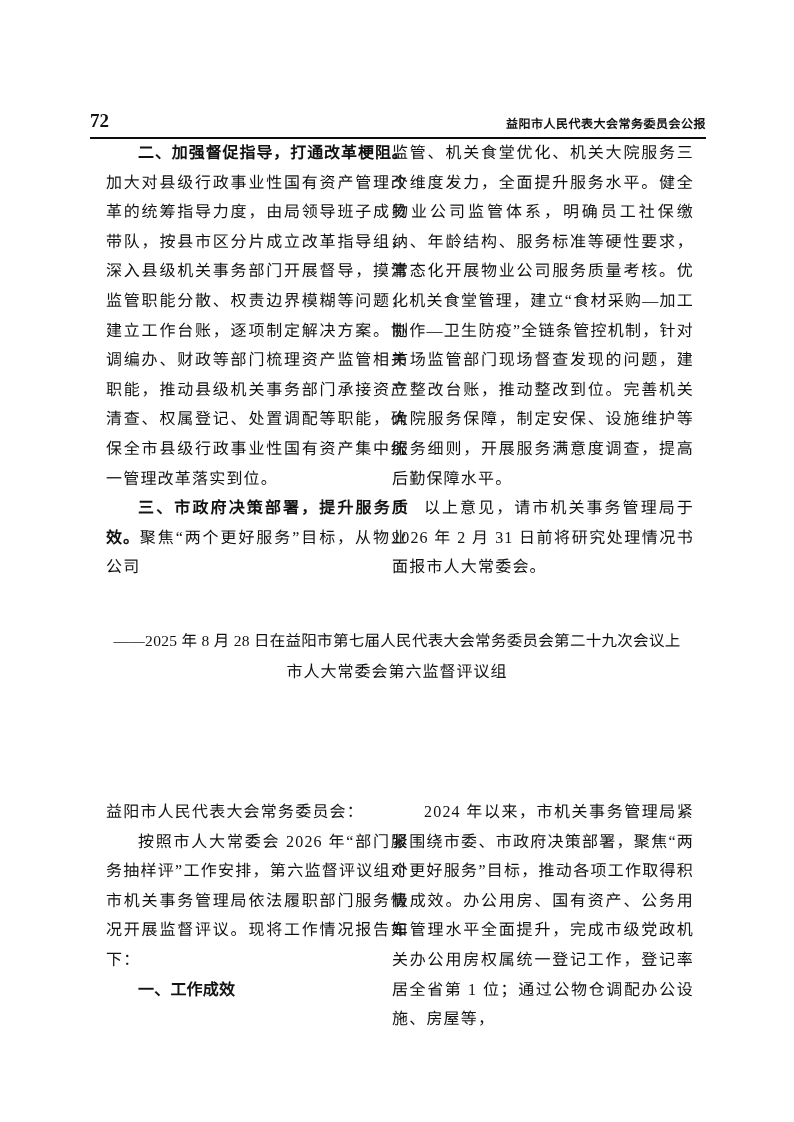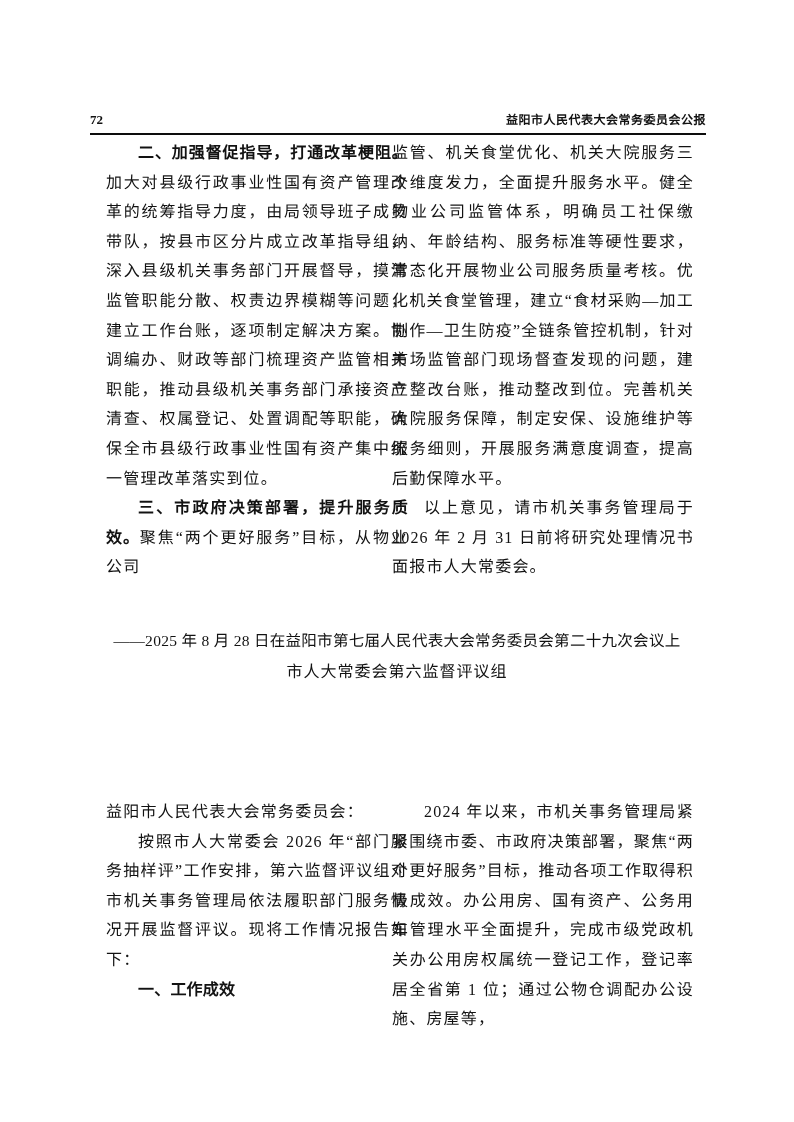--- a/index.html
+++ b/index.html
@@ -19,21 +19,21 @@
     left: 90px;
     width: 616px;
     top: 110px;
     display: flex;
     justify-content: space-between;
     align-items: flex-end;
     border-bottom: 2.5px solid #0d0d0d;
     padding-bottom: 5px;
   }
   .page-num {
-    font-size: 13px;
+    font-size: 19px;
     font-weight: 700;
     font-family: "Liberation Serif", "DejaVu Serif", serif;
   }
   .pub-name {
     font-size: 12px;
     font-weight: 700;
     letter-spacing: 0.5px;
   }
   
   .col {

